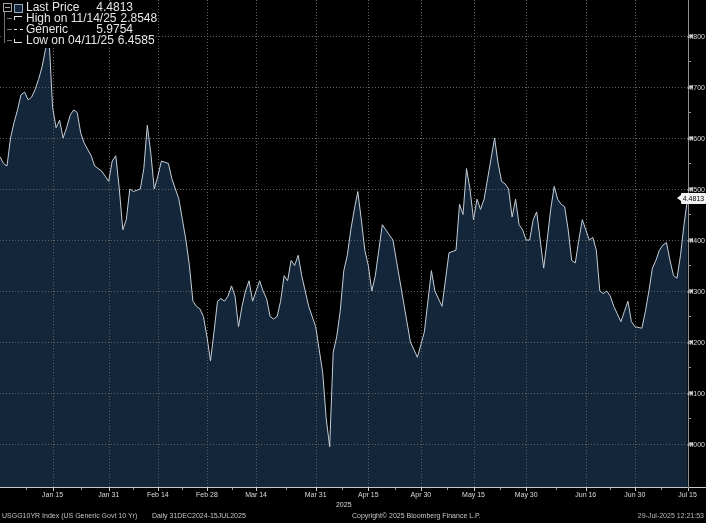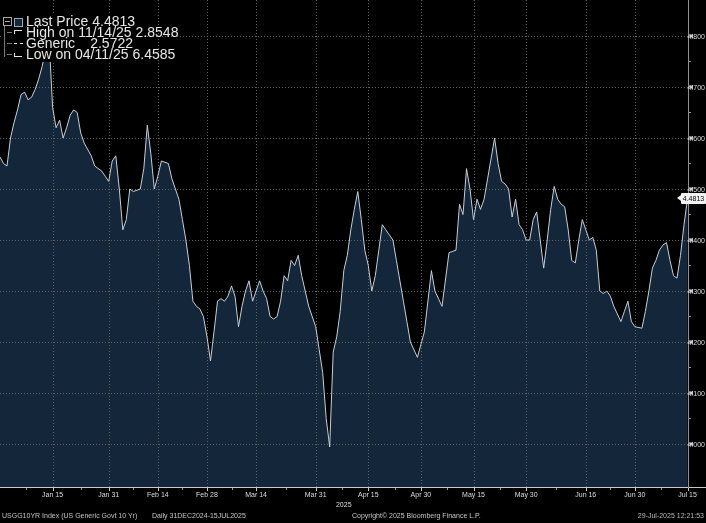--- a/index.html
+++ b/index.html
@@ -2,22 +2,22 @@
 <html><head>
 <meta charset="utf-8">
 <style>
   html,body{margin:0;padding:0;background:#000;overflow:hidden}
   .screen{position:relative;width:706px;height:523px;background:#000;overflow:hidden;
           font-family:"Liberation Sans",sans-serif;-webkit-font-smoothing:none}
   svg{position:absolute;left:0;top:0}
   svg text{font-family:"Liberation Sans",sans-serif}
 
   
-  .legend{position:absolute;top:15px;left:1px;z-index:3;background:#000;
-          padding:1px 4px 2px 2px;font-size:14px;line-height:11px;color:#e6e6e6;width:130px}
+  .legend{position:absolute;top:1px;left:1px;z-index:3;background:#000;
+          padding:1px 4px 2px 2px;font-size:12px;line-height:11px;color:#e6e6e6;width:130px}
   .lrow{display:flex;align-items:center;height:11px;position:relative;white-space:nowrap}
   .tree-vline{position:absolute;left:3px;top:10px;height:32px;width:1px;background:#777}
   .treebox{width:7px;height:7px;border:1px solid #a5a5a5;display:inline-block;position:relative;
            margin-right:2px;flex:none;background:#000;box-sizing:content-box}
   .treebox::after{content:"";position:absolute;left:1px;right:1px;top:3px;border-top:1px solid #a5a5a5}
   .gutter{width:11px;height:11px;flex:none;position:relative}
   .gutter::after{content:"";position:absolute;left:4px;top:5px;width:5px;border-top:1px solid #777}
   .mk{flex:none;width:9px;height:9px;position:relative;margin-right:3px}
   .mk-square{width:7px;height:7px;background:#142639;border:1px solid #95a9bd;margin-top:1px}
   .mk-high::before{content:"";position:absolute;left:0;top:2px;height:4px;border-left:1px solid #e6e6e6}
@@ -152,21 +152,21 @@
     <div class="lrow">
       <span class="gutter"></span>
       <span class="mk mk-high"></span>
       <span class="llabel">High on 11/14/25</span>
       <span class="lval">2.8548</span>
     </div>
     <div class="lrow">
       <span class="gutter"></span>
       <span class="mk mk-avg"></span>
       <span class="llabel">Generic</span>
-      <span class="lval">2.5722</span>
+      <span class="lval">5.9754</span>
     </div>
     <div class="lrow">
       <span class="gutter"></span>
       <span class="mk mk-low"></span>
       <span class="llabel">Low on 04/11/25</span>
       <span class="lval">6.4585</span>
     </div>
   </div>
 
   <div class="price-tag" id="price-tag" style="top: 193px;">4.4813</div>

